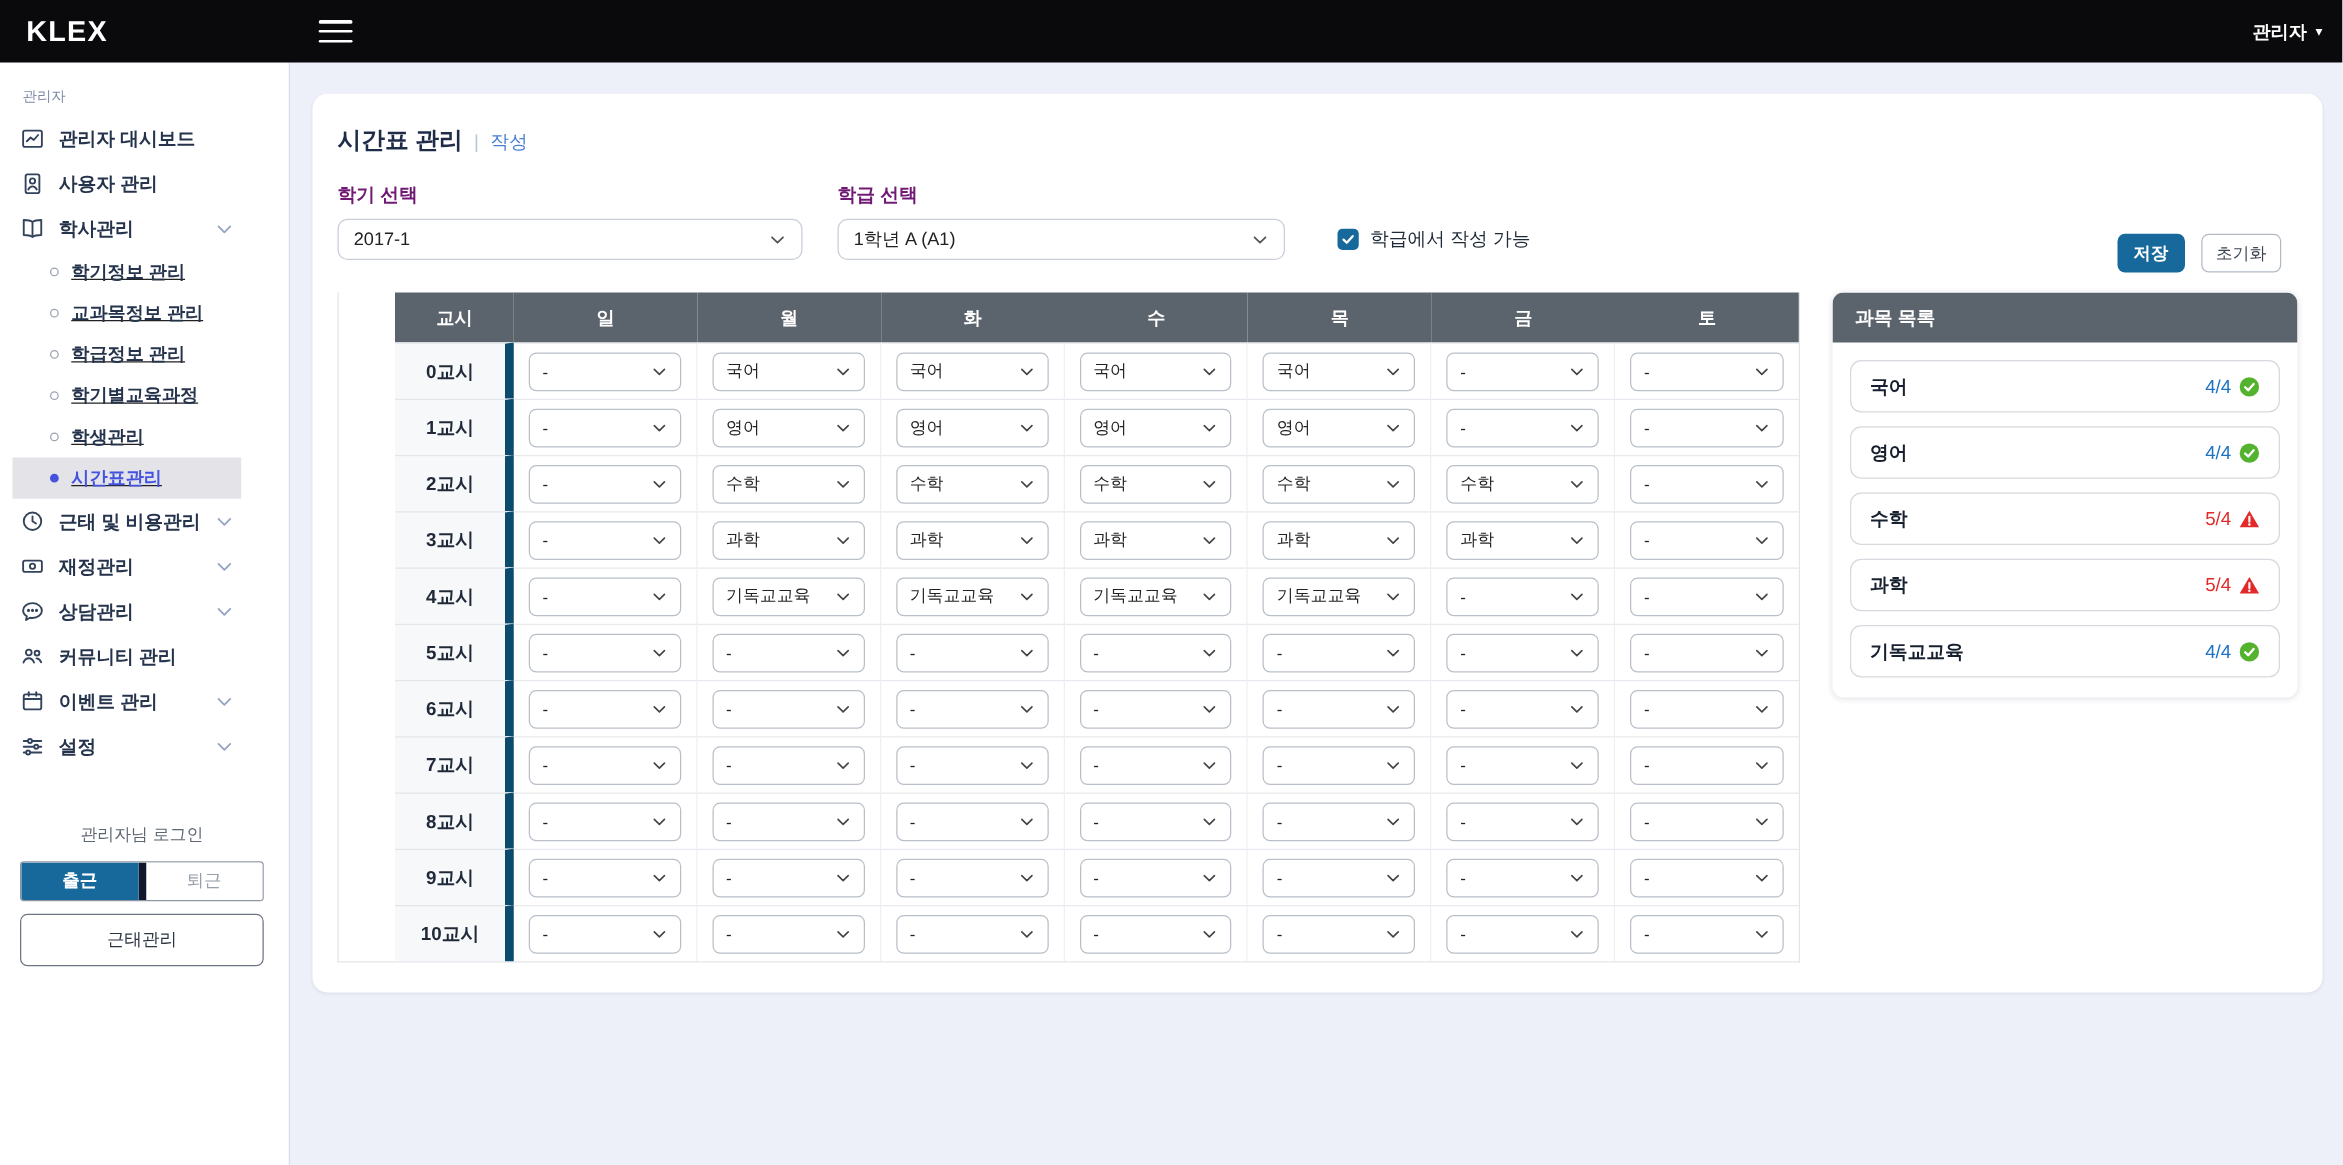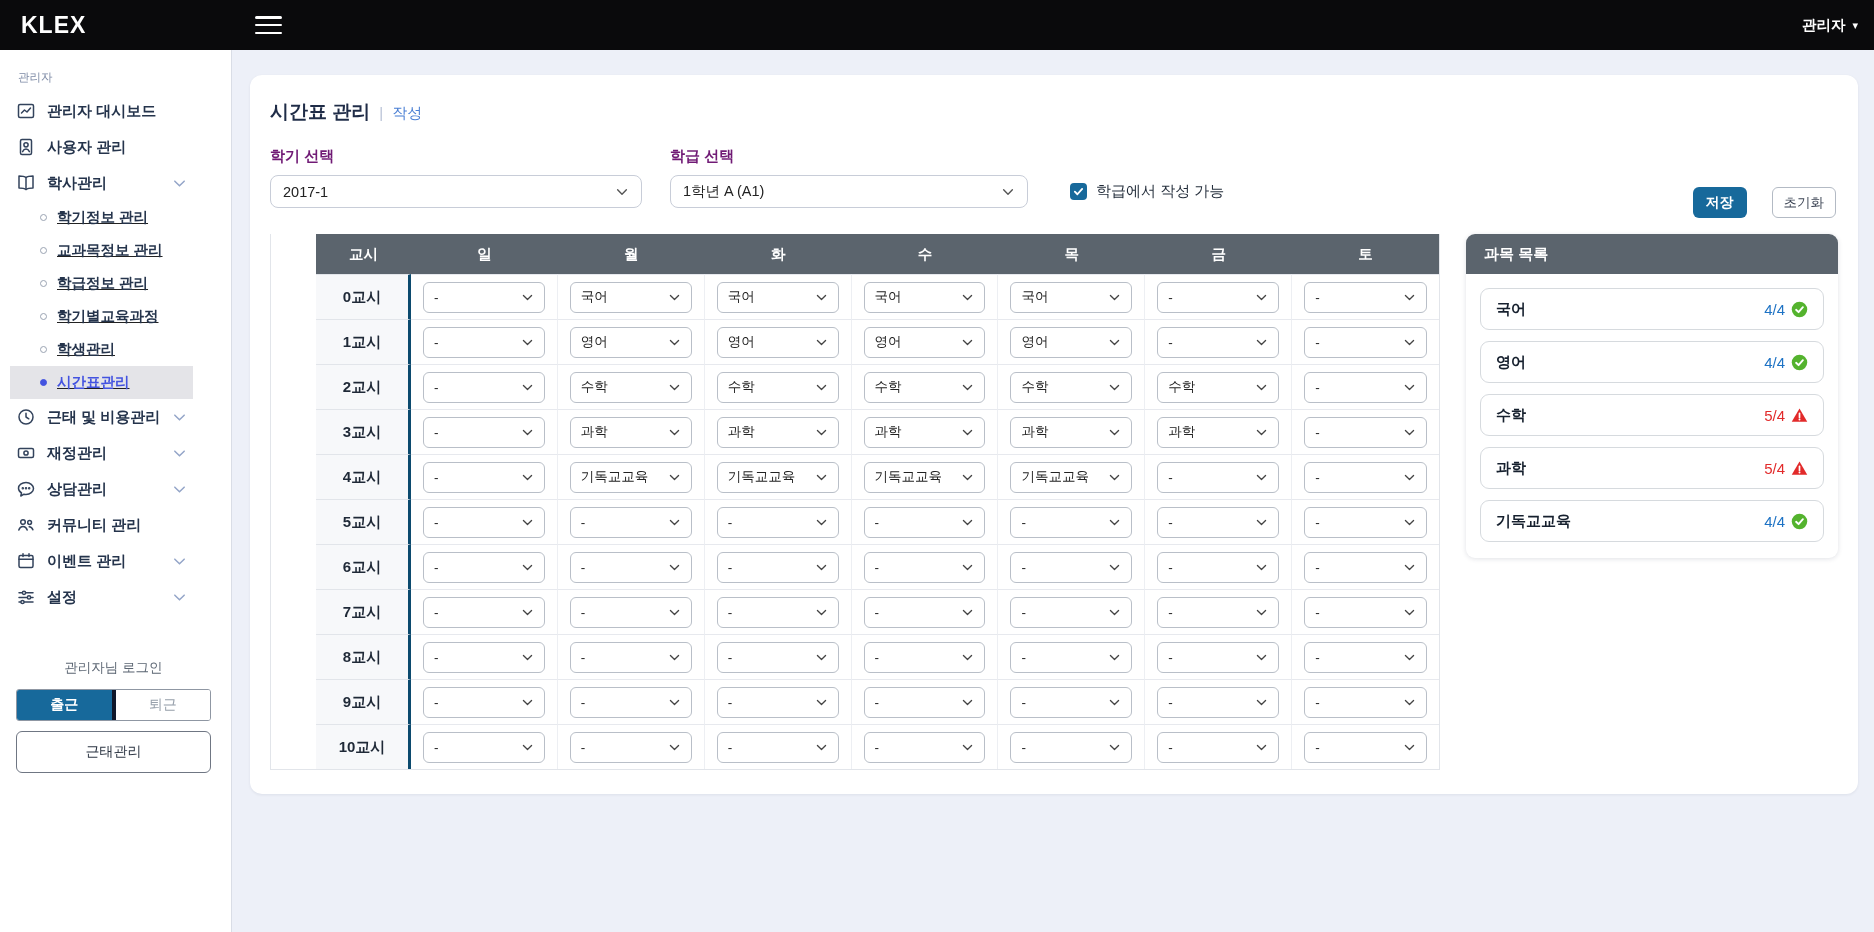--- a/index.html
+++ b/index.html
@@ -35,21 +35,21 @@
   .nav-sub .sub-label { font-size:14.5px; font-weight:700; color:#25344c; white-space:nowrap; }
   .nav-sub.active { background:#e4e4e8; }
   .nav-sub.active .sub-label { color:#4353e0; }
   .nav-sub.active .bullet { background:#4353e0; border-color:#4353e0; }
 
   .side-bottom { margin-top:44px; padding:0 20px 0 16px; }
   .login-status { text-align:center; font-size:13.5px; color:#5c6673; margin-bottom:12px; }
   .seg { display:flex; border:1px solid #8f97a3; border-radius:3px; overflow:hidden; height:32px; }
   .seg button { flex:1; border:none; font-size:14px; cursor:pointer; font-family:inherit; }
   .seg .seg-on { background:#17699b; color:#fff; font-weight:700; }
-  .seg .seg-off { background:#fff; color:#97a0ab; border-left:4px solid #0f172a; }
+  .seg .seg-off { background:#fff; color:#97a0ab; border-left:6px solid #0f172a; }
   .attend { margin-top:10px; width:100%; height:42px; background:#fff; border:1px solid #6f7683; border-radius:6px;
     font-size:14px; color:#2b3442; cursor:pointer; font-family:inherit; }
 
   
   .main { flex:1; padding:25px 16px 0 18px; }
   .card { background:#fff; border-radius:12px; box-shadow:0 1px 3px rgba(20,30,60,.07); padding:20px 20px 24px 20px;
     min-height:712px; }
   .title-row { display:flex; align-items:baseline; gap:9px; padding-top:4px; }
   .page-title { font-size:19px; font-weight:800; color:#1f2c47; }
   .title-pipe { color:#b9c2d6; font-size:15px; }
@@ -62,34 +62,34 @@
     justify-content:space-between; padding:0 12px; font-size:14.5px; color:#222; cursor:pointer; }
   .select .sel-chev { width:14px; height:14px; color:#555; display:flex; }
   .select .sel-chev svg { width:14px; height:14px; }
   .f-semester { width:372px; }
   .f-class { width:358px; margin-left:28px; }
   .chk-wrap { display:flex; align-items:center; gap:9px; margin-left:42px; margin-top:35px; cursor:pointer; }
   .chk { width:17px; height:17px; border-radius:4px; background:#17699b; display:flex; align-items:center;
     justify-content:center; flex:none; }
   .chk svg { width:11px; height:11px; }
   .chk-label { font-size:15px; color:#1f2937; }
-  .btn-group { position:absolute; right:2px; top:40px; display:flex; gap:25px; }
+  .btn-group { position:absolute; right:13px; top:40px; display:flex; gap:13px; }
   .btn-save { background:#17699b; color:#fff; border:none; border-radius:6px; height:31px; padding:0 13px;
     font-size:14px; font-weight:700; cursor:pointer; font-family:inherit; }
   .btn-reset { background:#fff; color:#3c4454; border:1px solid #b3bac4; border-radius:6px; height:31px; padding:0 11px;
     font-size:13.5px; cursor:pointer; font-family:inherit; }
 
   .content-row { display:flex; margin-top:26px; align-items:flex-start; }
 
   
   .timetable { width:1170px; flex:none; border:1px solid #e2e5ea; border-top:none;
     display:grid; grid-template-columns:95px repeat(7,1fr);padding-left:45px; }
   .tt-th { background:#5b646d; color:#fff; font-size:14.5px; font-weight:700; height:40px;
     display:flex; align-items:center; justify-content:center; }
-  .tt-period { background:#f7f8fa; border-top:1px solid #e2e5ea; border-right:3px solid #0c4a6e;
+  .tt-period { background:#f7f8fa; border-top:1px solid #e2e5ea; border-right:7px solid #0c4a6e;
     display:flex; align-items:center; justify-content:center; font-size:15px; font-weight:700; color:#1f2937; height:45px; }
   .tt-cell { border-top:1px solid #e7e9ee; border-right:1px solid #edeff3; display:flex; align-items:center;
     padding:0 12px; height:45px; }
   .tt-cell:nth-of-type(8n) { border-right:none; }
   .cell-select { width:100%; height:31px; border:1px solid #b9bfc8; border-radius:6px; background:#fff;
     display:flex; align-items:center; justify-content:space-between; padding:0 10px; font-size:13.5px; color:#222;
     cursor:pointer; }
   .cell-select .sel-chev { width:13px; height:13px; color:#444; display:flex; }
   .cell-select .sel-chev svg { width:13px; height:13px; }
 

